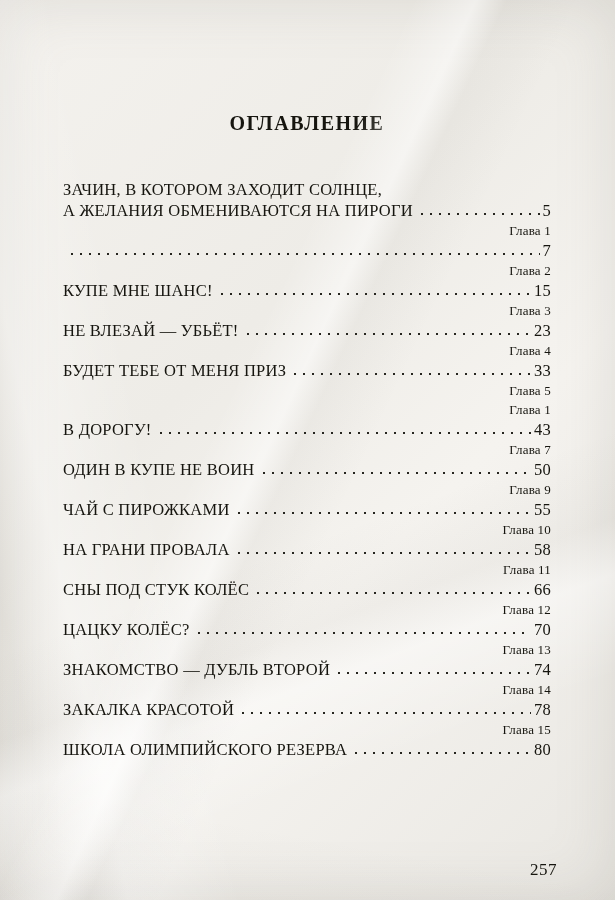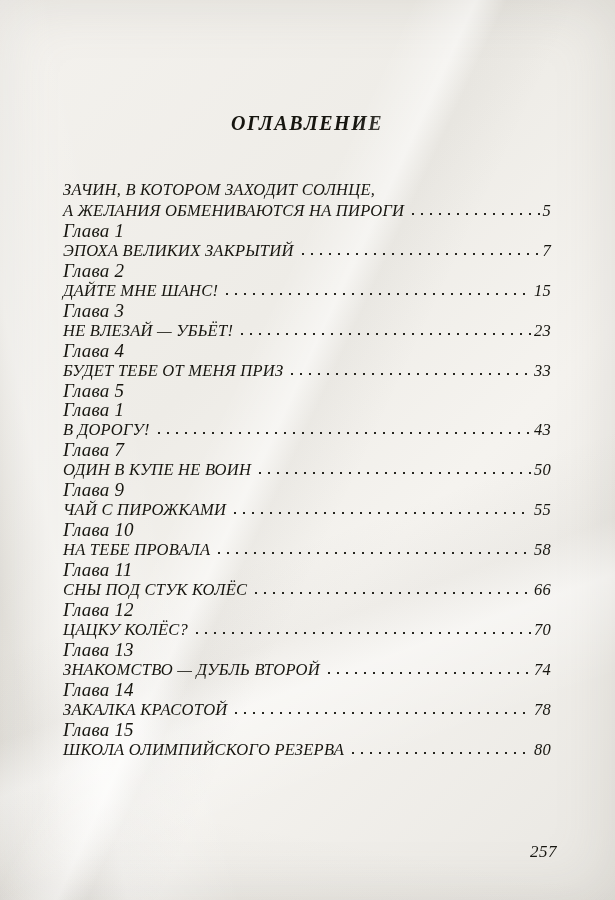--- a/index.html
+++ b/index.html
@@ -16,21 +16,20 @@
   }
   .page {
     position: relative;
     width: 615px;
     height: 900px;
     box-sizing: border-box;
     padding: 112px 64px 0 63px;
     background:
       linear-gradient(135deg, #f4f2ee 0%, #eeece7 38%, #f5f3ef 62%, #e9e7e2 100%);
     box-shadow: inset 0 0 60px rgba(120,115,105,0.18);
-    font-style: italic;
   }
   .texture {
     position: absolute;
     inset: 0;
     pointer-events: none;
     background:
       linear-gradient(115deg, rgba(255,255,255,0) 40%, rgba(255,255,255,0.45) 46%, rgba(80,75,65,0.04) 49%, rgba(255,255,255,0) 56%),
       linear-gradient(78deg, rgba(80,75,65,0.03) 8%, rgba(255,255,255,0.35) 16%, rgba(255,255,255,0) 30%),
       linear-gradient(160deg, rgba(255,255,255,0) 58%, rgba(80,75,65,0.035) 66%, rgba(255,255,255,0.4) 71%, rgba(255,255,255,0) 80%),
       linear-gradient(10deg, rgba(80,75,65,0.04) 0%, rgba(255,255,255,0) 12%);
@@ -38,23 +37,24 @@
   .toc-title {
     margin: 0 0 44px 0;
     text-align: center;
     font-size: 20px;
     font-weight: bold;
     letter-spacing: 1.5px;
   }
   .toc { position: relative; }
   .entry { margin: 0; }
   .chapter-label {
-    font-size: 19px;
+    font-size: 13px;
     line-height: 19px;
     letter-spacing: 0.2px;
+    text-align: right;
   }
   .title-row {
     display: flex;
     align-items: baseline;
     font-size: 16.5px;
     line-height: 21px;
     letter-spacing: 0.25px;
   }
   .title-text { white-space: nowrap; }
   .leader {
@@ -64,21 +64,21 @@
     margin: 0 3px 0 7px;
     background-image: radial-gradient(circle at 2px 2px, #26251f 1.25px, rgba(0,0,0,0) 1.55px);
     background-size: 9px 4px;
     background-repeat: repeat-x;
     background-position: left bottom;
   }
   .page-num { white-space: nowrap; }
   .footer-page-number {
     position: absolute;
     right: 58px;
-    bottom: 38px;
+    bottom: 20px;
     font-size: 17px;
     letter-spacing: 0.5px;
   }
 </style>
 </head>
 <body>
 
 <div class="page">
   <div class="texture"></div>
   <h1 class="toc-title">ОГЛАВЛЕНИЕ</h1>
@@ -89,29 +89,28 @@
         </div>
         <div class="title-row">
           <span class="title-text">А ЖЕЛАНИЯ ОБМЕНИВАЮТСЯ НА ПИРОГИ</span>
           <span class="leader"></span>
           <span class="page-num">5</span>
         </div>
       </div>
       <div class="entry">
         <div class="chapter-label">Глава 1</div>
         <div class="title-row">
-          <span class="title-text">ЭПОХА ВЕЛИКИХ ЗАКРЫТИЙ</span>
           <span class="leader"></span>
           <span class="page-num">7</span>
         </div>
       </div>
       <div class="entry">
         <div class="chapter-label">Глава 2</div>
         <div class="title-row">
-          <span class="title-text">ДАЙТЕ МНЕ ШАНС!</span>
+          <span class="title-text">КУПЕ МНЕ ШАНС!</span>
           <span class="leader"></span>
           <span class="page-num">15</span>
         </div>
       </div>
       <div class="entry">
         <div class="chapter-label">Глава 3</div>
         <div class="title-row">
           <span class="title-text">НЕ ВЛЕЗАЙ — УБЬЁТ!</span>
           <span class="leader"></span>
           <span class="page-num">23</span>
@@ -148,21 +147,21 @@
         <div class="chapter-label">Глава 9</div>
         <div class="title-row">
           <span class="title-text">ЧАЙ С ПИРОЖКАМИ</span>
           <span class="leader"></span>
           <span class="page-num">55</span>
         </div>
       </div>
       <div class="entry">
         <div class="chapter-label">Глава 10</div>
         <div class="title-row">
-          <span class="title-text">НА ТЕБЕ ПРОВАЛА</span>
+          <span class="title-text">НА ГРАНИ ПРОВАЛА</span>
           <span class="leader"></span>
           <span class="page-num">58</span>
         </div>
       </div>
       <div class="entry">
         <div class="chapter-label">Глава 11</div>
         <div class="title-row">
           <span class="title-text">СНЫ ПОД СТУК КОЛЁС</span>
           <span class="leader"></span>
           <span class="page-num">66</span>

